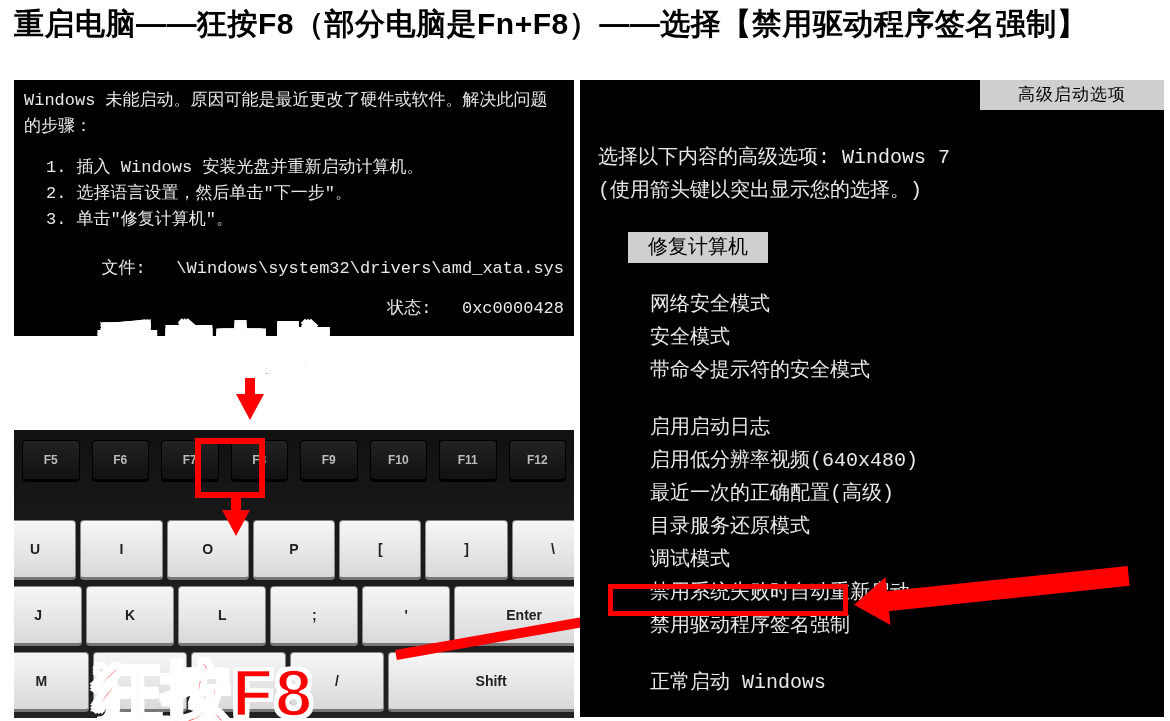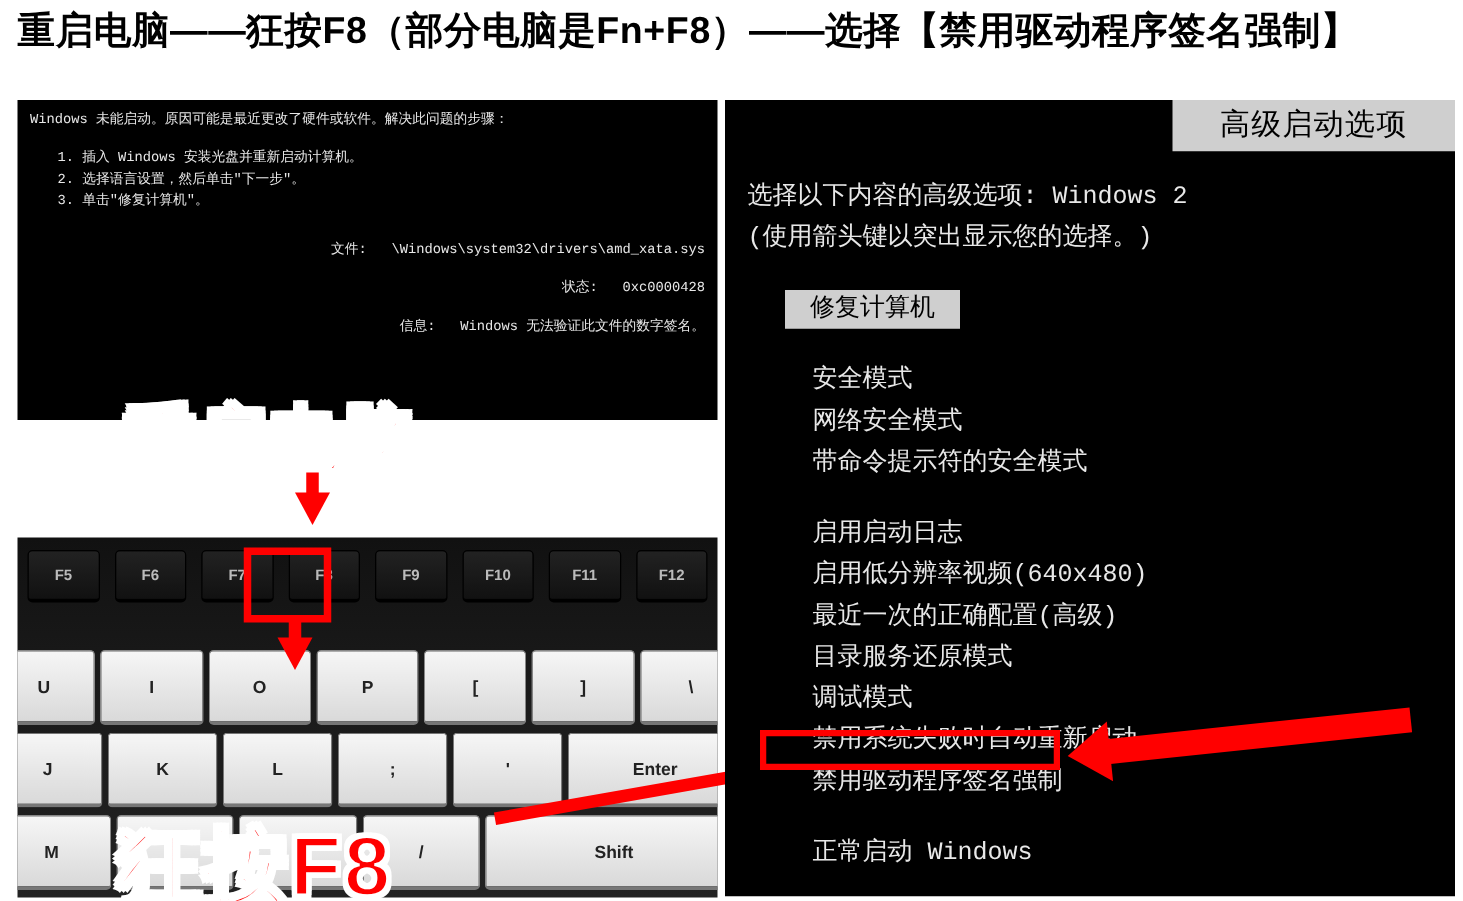--- a/index.html
+++ b/index.html
@@ -19,21 +19,21 @@
   
 
   
   .boot-error {
     position: absolute;
     left: 14px; top: 80px;
     width: 560px; height: 256px;
     background: #000;
     color: #e8e8e8;
     font-family: "SimSun","NSimSun","Courier New",monospace;
-    font-size: 11px;
+    font-size: 17px;
     line-height: 1.55;
     padding: 8px 10px;
     overflow: hidden;
   }
   .boot-error .row { display:block; }
   .boot-error .row.mt { margin-top: 14px; }
   .boot-error .row.mt-more { margin-top: 22px; }
   .boot-error .indent { padding-left: 28px; text-align: right; }
   .boot-error .inner-indent { padding-left: 22px; }
 
@@ -175,21 +175,21 @@
     font-family: "SimSun","NSimSun","Courier New",monospace;
     font-size: 20px;
     line-height: 1.55;
   }
   .adv-title {
     position:absolute;
     right:0; top:0;
     background:#cfcfcf;
     color:#000;
     padding: 2px 38px;
-    font-size: 24px;
+    font-size: 17px;
     letter-spacing: 1px;
     font-family: "SimSun","NSimSun",serif;
   }
   .adv-body { padding: 62px 18px 0 18px; }
   .adv-body .row { margin-bottom: 2px; }
   .adv-body .blank { height: 24px; }
   .opt { padding-left: 52px; }
   .opt-sel {
     display:inline-block;
     background:#cfcfcf;
@@ -295,29 +295,29 @@
 </div>
 
 <div class="f8-frame"></div>
 <div class="arrow-down-2"></div>
 <div class="press-f8-label">狂按F8</div>
 <div class="arrow-right"></div>
 
 <div class="adv-panel">
   <div class="adv-title">高级启动选项</div>
   <div class="adv-body">
-    <div class="row">选择以下内容的高级选项: Windows 2</div>
+    <div class="row">选择以下内容的高级选项: Windows 7</div>
     <div class="row">(使用箭头键以突出显示您的选择。)</div>
     <div class="blank"></div>
     <div class="row">
       <span class="opt-sel">修复计算机</span>
     </div>
     <div class="blank"></div>
+    <div class="row opt">网络安全模式</div>
     <div class="row opt">安全模式</div>
-    <div class="row opt">网络安全模式</div>
     <div class="row opt">带命令提示符的安全模式</div>
     <div class="blank"></div>
     <div class="row opt">启用启动日志</div>
     <div class="row opt">启用低分辨率视频(640x480)</div>
     <div class="row opt">最近一次的正确配置(高级)</div>
     <div class="row opt">目录服务还原模式</div>
     <div class="row opt">调试模式</div>
     <div class="row opt">禁用系统失败时自动重新启动</div>
     <div class="row opt">禁用驱动程序签名强制</div>
     <div class="blank"></div>

